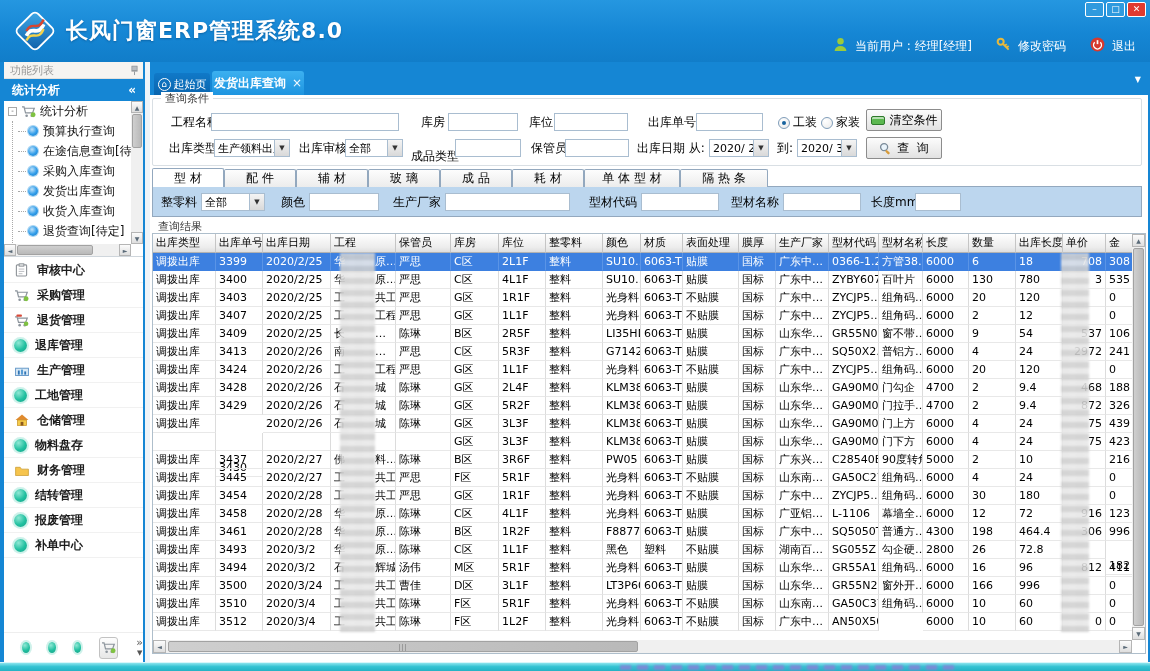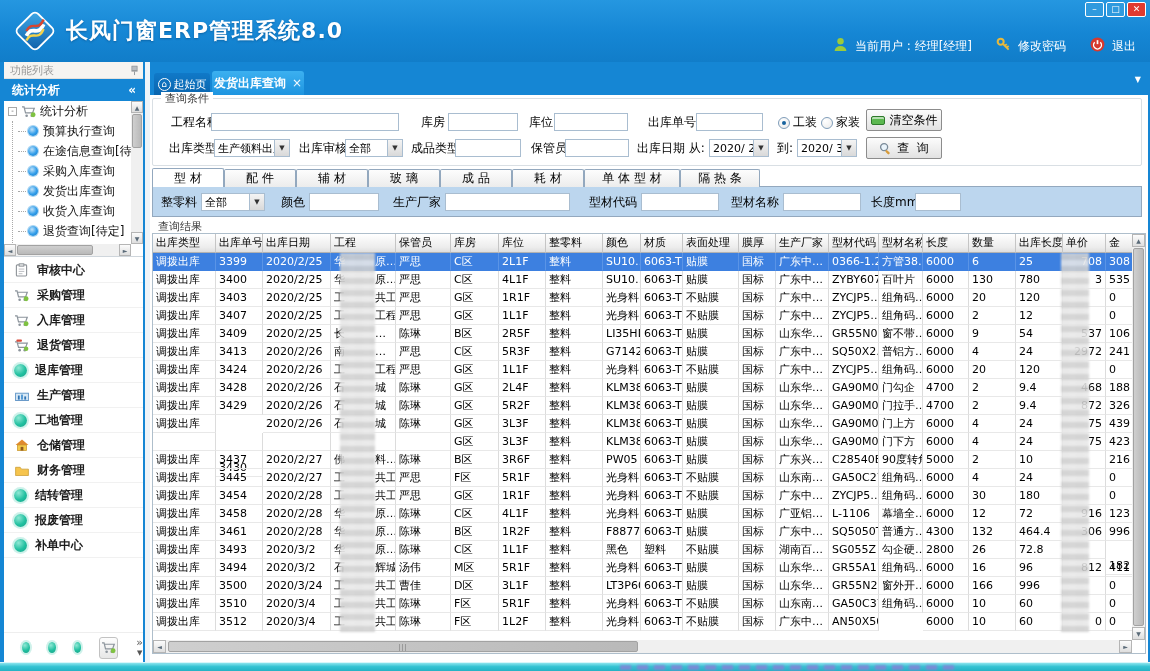--- a/index.html
+++ b/index.html
@@ -119,21 +119,21 @@
     background:linear-gradient(#fcfcfc,#e2e2e2); font-size:12px; color:#000;
     display:flex; align-items:center; justify-content:center; gap:5px; cursor:default; white-space:pre; }
   .eraser { width:14px; height:9px; background:#5cb850; border:1px solid #2f7a2c; border-radius:2px;
     box-shadow:inset 0 2px 0 rgba(255,255,255,.55); }
 
   .material-band { position:absolute; left:2px; top:106px; width:990px; height:49px; }
   .mtabs { position:absolute; left:0; right:0; top:0; height:19px; border-bottom:1px solid #93a8be; display:flex; }
   .mtab { height:18px; margin-top:1px; border:1px solid #93a8be; border-bottom:none; border-radius:2px 2px 0 0;
     background:linear-gradient(#fdfdfd,#ececec); font-size:12px; color:#000; text-align:center;
     line-height:17px; width:72px; white-space:nowrap; overflow:hidden; cursor:default; }
-  .mtab.wide1 { width:96px; } .mtab.wide2 { width:80px; }
+  .mtab.wide1 { width:96px; } .mtab.wide2 { width:88px; }
   .mtab.active { background:#fff; height:19px; margin-top:0; line-height:18px; position:relative; z-index:2; }
   .mfilter { position:absolute; left:0; right:0; top:19px; bottom:0; background:#bcd6ee;
     border:1px solid #93a8be; border-top:none; }
   .mfilter .q-label { line-height:30px; top:0; }
   .mfilter .q-input, .mfilter .q-select { top:6px; }
 
   .result-label { position:absolute; left:8px; top:157px; font-size:11px; color:#3c3c3c; }
   .result-frame { position:absolute; left:2px; top:171px; width:994px; bottom:8px;
     border:1px solid #aebecb; background:#fff; overflow:hidden; }
   .thead { position:absolute; left:0; top:0; right:13px; height:19px; display:flex; overflow:hidden; }
@@ -304,31 +304,20 @@
               <circle cx="6" cy="11.5" r="1.4" fill="#8c949c"></circle>
               <circle cx="11.5" cy="11.5" r="1.4" fill="#8c949c"></circle>
               <circle cx="13" cy="10.5" r="2.6" fill="#7fc241"></circle>
             </svg>
           </span>
           <span class="label">采购管理</span>
         </div>
         <div class="menu-item">
           <span class="micon">
             <svg viewBox="0 0 16 14" width="15" height="13">
-              <path d="M1 2h2.2l1.6 6.5h7.6l1.8-5H4.2" fill="none" stroke="#8c949c" stroke-width="1.3"></path>
-              <circle cx="6" cy="11.5" r="1.4" fill="#8c949c"></circle>
-              <circle cx="11.5" cy="11.5" r="1.4" fill="#8c949c"></circle>
-              <circle cx="13" cy="10.5" r="2.6" fill="#7fc241"></circle>
-            </svg>
-          </span>
-          <span class="label">入库管理</span>
-        </div>
-        <div class="menu-item">
-          <span class="micon">
-            <svg viewBox="0 0 16 14" width="15" height="13">
               <path d="M1 3h2.2l1.6 6h7.6l1.8-4.5H4.2" fill="none" stroke="#8c949c" stroke-width="1.3"></path>
               <circle cx="6" cy="12" r="1.4" fill="#8c949c"></circle>
               <circle cx="11.5" cy="12" r="1.4" fill="#8c949c"></circle>
               <rect x="2.5" y="0.5" width="6" height="2.4" rx="1" fill="#d84a3a"></rect>
               <circle cx="13" cy="10.5" r="2.4" fill="#7fc241"></circle>
             </svg>
           </span>
           <span class="label">退货管理</span>
         </div>
         <div class="menu-item">
@@ -352,20 +341,24 @@
         </div>
         <div class="menu-item">
           <span class="micon">
             <svg viewBox="0 0 15 13" width="14" height="12">
               <path d="M0.5 6.5 7.5 0.5 14.5 6.5z" fill="#e08a2e"></path>
               <rect x="2.5" y="6.5" width="10" height="6" fill="#f5cb4a" stroke="#c8962f" stroke-width="0.8"></rect>
               <rect x="6" y="8.5" width="3" height="4" fill="#8c5a1e"></rect>
             </svg>
           </span>
           <span class="label">仓储管理</span>
+        </div>
+        <div class="menu-item">
+          <span class="micon dot"></span>
+          <span class="label">物料盘存</span>
         </div>
         <div class="menu-item">
           <span class="micon">
             <svg viewBox="0 0 15 12" width="14" height="11">
               <path d="M0.5 2.5 h5 l1.5 2 h7.5 v7 h-14z" fill="#f6c44d" stroke="#c89a2e" stroke-width="0.8"></path>
             </svg>
           </span>
           <span class="label">财务管理</span>
         </div>
         <div class="menu-item">
@@ -441,21 +434,21 @@
       <span class="q-label" style="left:16px; top:40px;">出库类型</span>
       <div class="q-select" style="left:61px; top:40px; width:76px;">
         <span class="val">生产领料出库</span>
           <span class="arr">▼</span>
       </div>
       <span class="q-label" style="left:146px; top:40px;">出库审核</span>
       <div class="q-select" style="left:192px; top:40px; width:58px;">
         <span class="val">全部</span>
           <span class="arr">▼</span>
       </div>
-      <span class="q-label" style="left:258px; top:40px;">成品类型</span>
+      <span class="q-label" style="left:258px; top:48px;">成品类型</span>
       <input class="q-input" style="left: 302px; top: 40px; width: 66px;">
       <span class="q-label" style="left:378px; top:40px;">保管员</span>
       <input class="q-input" style="left: 412px; top: 40px; width: 64px;">
       <span class="q-label" style="left:484px; top:40px;">出库日期 从:</span>
       <div class="q-select" style="left:556px; top:40px; width:60px;">
         <span class="val">2020/ 2/16</span>
           <span class="arr">▼</span>
       </div>
       <span class="q-label" style="left:624px; top:40px;">到:</span>
       <div class="q-select" style="left:644px; top:40px; width:60px;">
@@ -537,21 +530,21 @@
             <div class="td" style="width: 57px;">整料</div>
             <div class="td" style="width: 38px;">SU10…</div>
             <div class="td" style="width: 42px;">6063-T5</div>
             <div class="td" style="width: 56px;">贴膜</div>
             <div class="td" style="width: 37px;">国标</div>
             <div class="td" style="width: 53px;">广东中…</div>
             <div class="td" style="width: 50px;">0366-1.2</div>
             <div class="td" style="width: 44px;">方管38…</div>
             <div class="td" style="width: 46px;">6000</div>
             <div class="td" style="width: 47px;">6</div>
-            <div class="td" style="width: 47px;">25</div>
+            <div class="td" style="width: 47px;">18</div>
             <div class="td" style="width: 43px; text-align: right;">708</div>
             <div class="td" style="width: 30px;">308</div>
           </div>
           <div class="tr">
             <div class="td" style="width: 63px;">调拨出库</div>
             <div class="td" style="width: 47px;">3400</div>
             <div class="td" style="width: 68px;">2020/2/25</div>
             <div class="td" style="width: 65px;"><span>华</span><span class="proj-gap"></span><span>原…</span></div>
             <div class="td" style="width: 55px;">严思</div>
             <div class="td" style="width: 48px;">C区</div>
@@ -866,21 +859,21 @@
             <div class="td" style="width: 47px;">1R2F</div>
             <div class="td" style="width: 57px;">整料</div>
             <div class="td" style="width: 38px;">F8877FT</div>
             <div class="td" style="width: 42px;">6063-T5</div>
             <div class="td" style="width: 56px;">贴膜</div>
             <div class="td" style="width: 37px;">国标</div>
             <div class="td" style="width: 53px;">广东中…</div>
             <div class="td" style="width: 50px;">SQ5050T20</div>
             <div class="td" style="width: 44px;">普通方…</div>
             <div class="td" style="width: 46px;">4300</div>
-            <div class="td" style="width: 47px;">132</div>
+            <div class="td" style="width: 47px;">198</div>
             <div class="td" style="width: 47px;">464.4</div>
             <div class="td" style="width: 43px; text-align: right;">306</div>
             <div class="td" style="width: 30px;">996</div>
           </div>
           <div class="tr">
             <div class="td" style="width: 63px;">调拨出库</div>
             <div class="td" style="width: 47px;">3493</div>
             <div class="td" style="width: 68px;">2020/3/2</div>
             <div class="td" style="width: 65px;"><span>华</span><span class="proj-gap"></span><span>原…</span></div>
             <div class="td" style="width: 55px;">陈琳</div>

